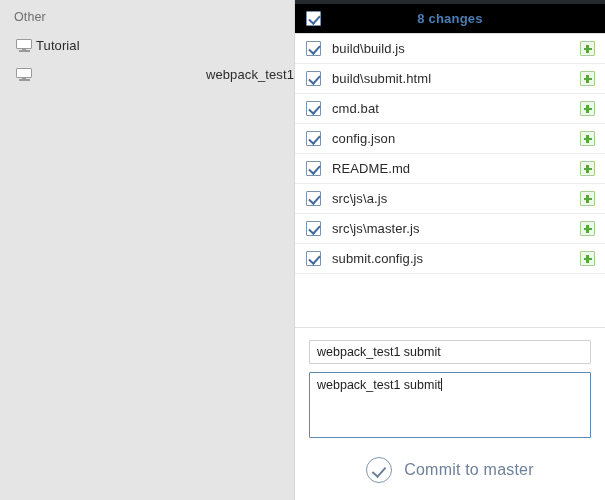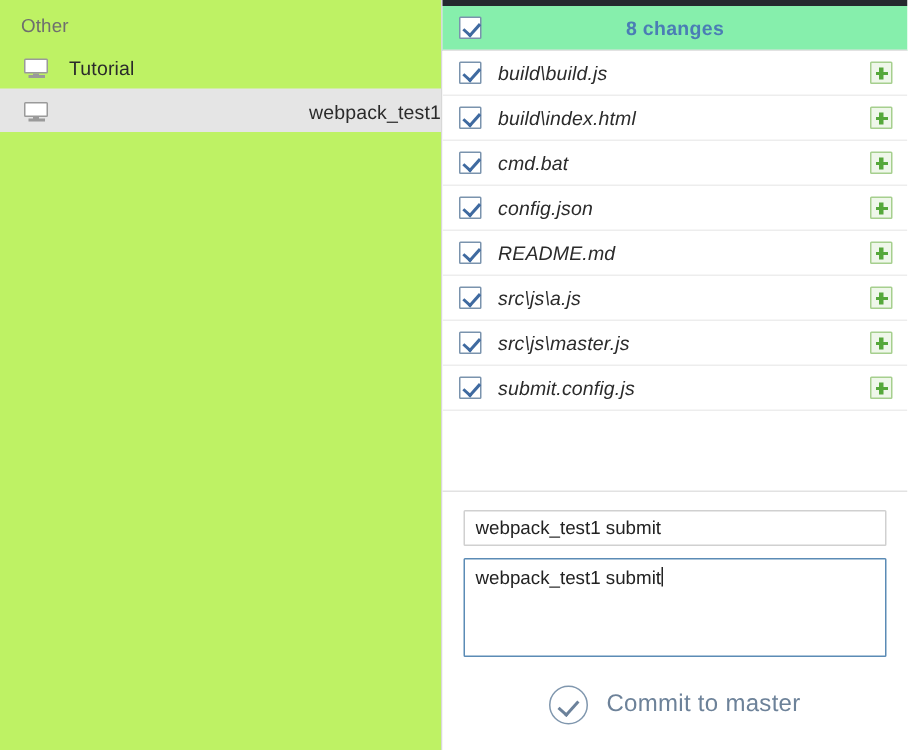--- a/index.html
+++ b/index.html
@@ -7,42 +7,42 @@
     width: 605px; height: 500px;
     font-family: "Liberation Sans", sans-serif;
     background: #ffffff;
     overflow: hidden;
   }
   .app { position: relative; width: 605px; height: 500px; display: flex; }
 
   
   .sidebar {
     width: 294px; height: 500px;
-    background: #bef264;
+    background: #e5e5e5;
     position: relative;
     flex: 0 0 294px;
   }
   .sidebar-group-label {
     font-size: 12.5px;
     color: #6e6e6e;
     padding: 10px 0 6px 14px;
     letter-spacing: .1px;
   }
   .sidebar-item {
     height: 29px;
     display: flex;
     align-items: center;
     padding-left: 16px;
     font-size: 13px;
     color: #2b2b2b;
     cursor: default;
     border-top: 1px solid transparent;
   }
   .sidebar-item.selected { background: #e5e5e5; justify-content: space-between; }
-  .sidebar-item-label { margin-left: 14px; letter-spacing: .1px; }
+  .sidebar-item-label { margin-left: 4px; letter-spacing: .1px; }
   .monitor-icon { width: 16px; height: 13px; position: relative; flex: 0 0 16px; }
   .monitor-icon .screen {
     position: absolute; left: 0; top: 0; width: 16px; height: 10px;
     border: 1.4px solid #9a9a9a; border-radius: 1px; background: #fff;
   }
   .monitor-icon .stand {
     position: absolute; left: 6px; top: 10px; width: 4px; height: 2px; background: #9a9a9a;
   }
   .monitor-icon .base {
     position: absolute; left: 2.5px; top: 11.6px; width: 11px; height: 1.5px; background: #9a9a9a;
@@ -63,21 +63,21 @@
     background: #24292e;
     width: 100%;
     flex: 0 0 4px;
   }
   .changes-header {
     height: 30px;
     flex: 0 0 30px;
     display: flex;
     align-items: center;
     border-bottom: 1px solid #e2e2e2;
-    background: #86efac;
+    background: #000000;
     position: relative;
   }
   .changes-header-title {
     position: absolute;
     left: 0; right: 0;
     text-align: center;
     font-size: 13px;
     font-weight: bold;
     color: #4a7db5;
     letter-spacing: .2px;
@@ -120,21 +120,20 @@
   }
   .file-name {
     margin-left: 11px;
     font-size: 13px;
     color: #2b2b2b;
     flex: 1 1 auto;
     white-space: nowrap;
     overflow: hidden;
     text-overflow: ellipsis;
     letter-spacing: .1px;
-    font-style: italic;
   }
   .status-icon {
     width: 15px; height: 15px;
     flex: 0 0 15px;
     margin-right: 10px;
     border: 1px solid #a6cf8e;
     background: #eff7ea;
     border-radius: 1px;
     position: relative;
   }
@@ -256,21 +255,21 @@
         <span class="cb checked"></span>
         <span class="file-name">build\build.js</span>
         <span class="status-icon">
           <span class="bar-h"></span>
             <span class="bar-v"></span>
         </span>
       </div>
 
       <div class="file-row">
         <span class="cb checked"></span>
-        <span class="file-name">build\index.html</span>
+        <span class="file-name">build\submit.html</span>
         <span class="status-icon">
           <span class="bar-h"></span>
             <span class="bar-v"></span>
         </span>
       </div>
 
       <div class="file-row">
         <span class="cb checked"></span>
         <span class="file-name">cmd.bat</span>
         <span class="status-icon">

